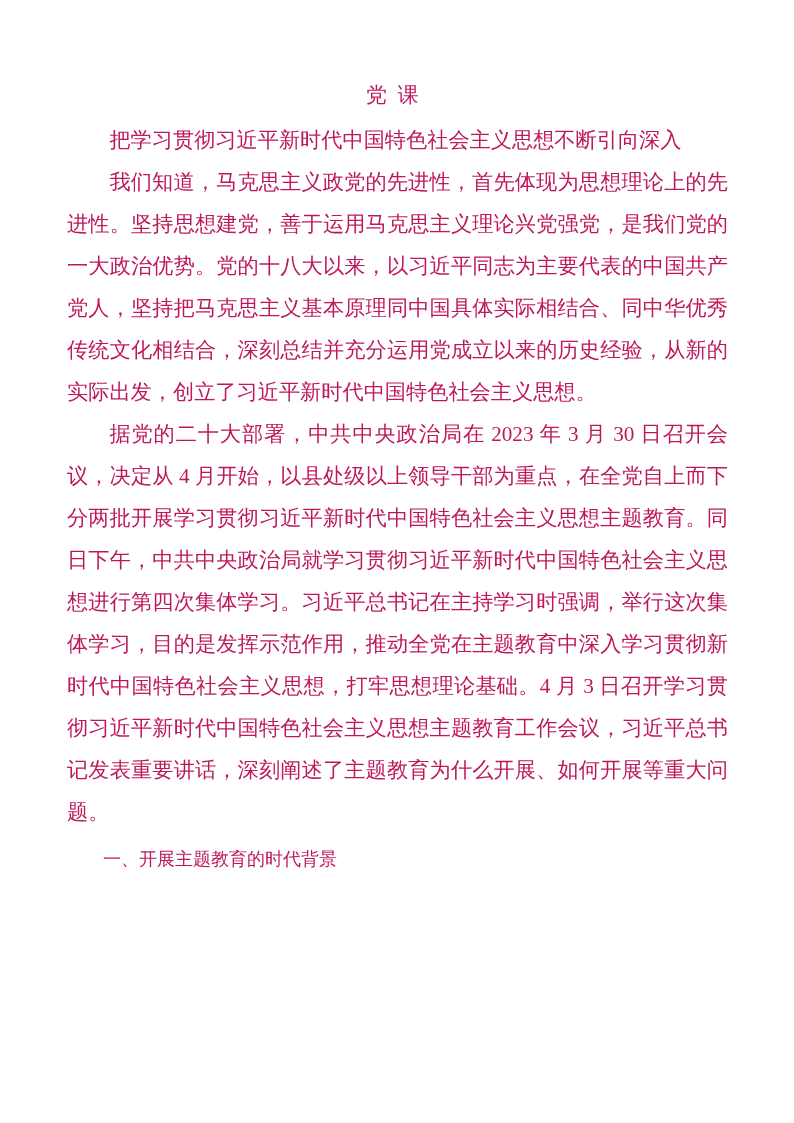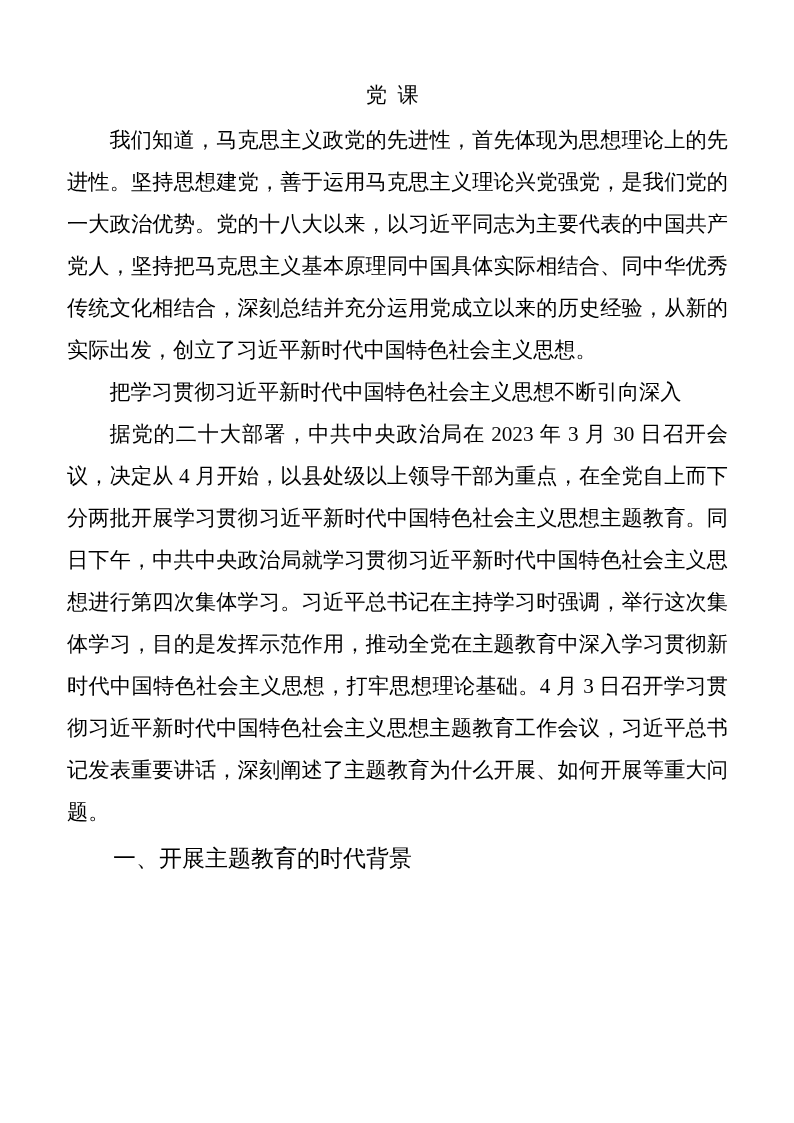--- a/index.html
+++ b/index.html
@@ -7,21 +7,21 @@
     padding: 0;
     background: #ffffff;
   }
   .page {
     position: relative;
     width: 794px;
     height: 947px;
     background: #ffffff;
     overflow: hidden;
     font-family: "Liberation Serif", "DejaVu Serif", serif;
-    color: #000000;
+    color: #be185d;
   }
   .content {
     position: absolute;
     left: 67px;
     top: 74px;
     width: 661px;
     font-size: 21.2px;
     line-height: 42px;
     text-align: justify;
     text-justify: inter-character;
@@ -32,31 +32,31 @@
     line-height: 42px;
     text-align: center;
     letter-spacing: 0.5em;
     margin: 0 0 3px 0;
   }
   .para {
     margin: 0;
     text-indent: 2em;
   }
   .section-heading {
-    font-size: 23px;
+    font-size: 18px;
     font-weight: normal;
     line-height: 42px;
     margin: 5px 0 5px 0;
     text-indent: 2em;
   }
 </style>
 </head>
 <body>
 
 <div class="page">
   <div class="content">
     <h1 class="doc-title">党课</h1>
+    <p class="para">把学习贯彻习近平新时代中国特色社会主义思想不断引向深入</p>
     <p class="para">我们知道，马克思主义政党的先进性，首先体现为思想理论上的先进性。坚持思想建党，善于运用马克思主义理论兴党强党，是我们党的一大政治优势。党的十八大以来，以习近平同志为主要代表的中国共产党人，坚持把马克思主义基本原理同中国具体实际相结合、同中华优秀传统文化相结合，深刻总结并充分运用党成立以来的历史经验，从新的实际出发，创立了习近平新时代中国特色社会主义思想。</p>
-    <p class="para">把学习贯彻习近平新时代中国特色社会主义思想不断引向深入</p>
     <p class="para">据党的二十大部署，中共中央政治局在 2023 年 3 月 30 日召开会议，决定从 4 月开始，以县处级以上领导干部为重点，在全党自上而下分两批开展学习贯彻习近平新时代中国特色社会主义思想主题教育。同日下午，中共中央政治局就学习贯彻习近平新时代中国特色社会主义思想进行第四次集体学习。习近平总书记在主持学习时强调，举行这次集体学习，目的是发挥示范作用，推动全党在主题教育中深入学习贯彻新时代中国特色社会主义思想，打牢思想理论基础。4 月 3 日召开学习贯彻习近平新时代中国特色社会主义思想主题教育工作会议，习近平总书记发表重要讲话，深刻阐述了主题教育为什么开展、如何开展等重大问题。</p>
     <h2 class="section-heading">一、开展主题教育的时代背景</h2>
   </div>
 </div>
 
 </body></html>

